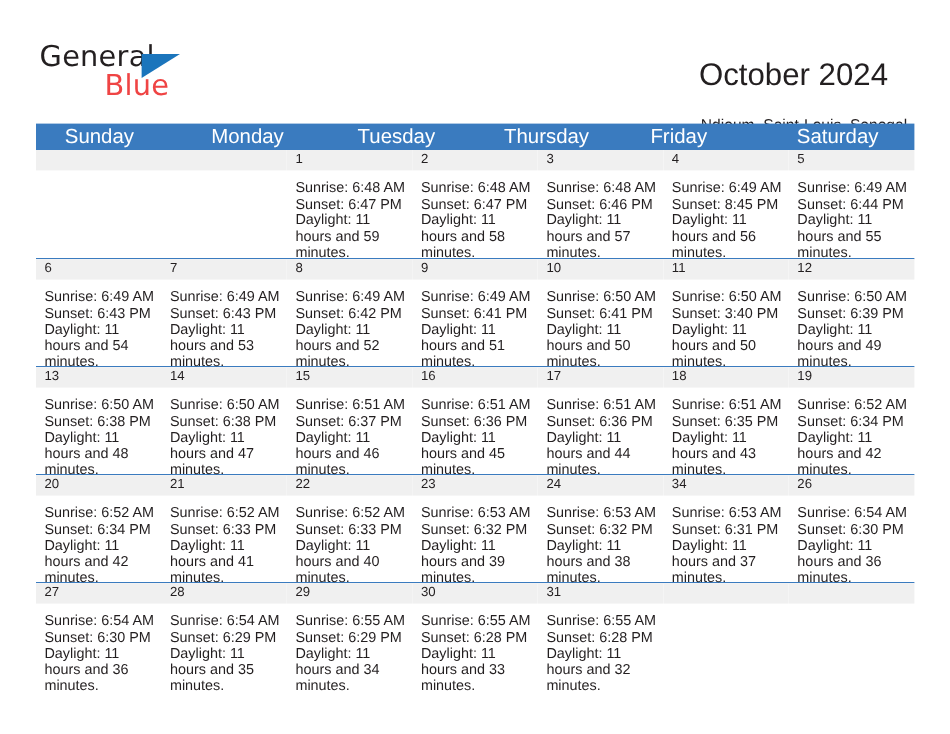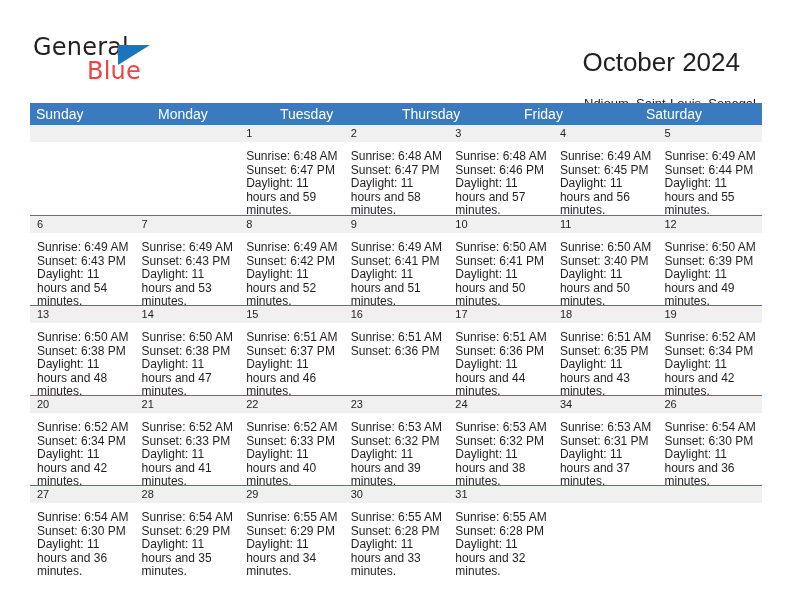--- a/index.html
+++ b/index.html
@@ -97,23 +97,23 @@
   }
   .weekday-row {
     display: flex;
     width: 732px;
     height: 22px;
     background: #3a7bbf;
   }
   .weekday-cell {
     flex: 1 1 0;
     color: #ffffff;
-    font-size: 14px;
+    font-size: 17px;
     line-height: 22px;
-    padding-left: 6px;
+    padding-left: 24px;
     box-sizing: border-box;
     white-space: nowrap;
   }
 
   .week-row {
     display: flex;
     width: 732px;
     height: 90px;
     border-top: 1px solid #3a7bbf;
     box-sizing: border-box;
@@ -213,21 +213,21 @@
             <div class="day-info">
               <div>Sunrise: 6:48 AM</div>
               <div>Sunset: 6:46 PM</div>
               <div class="dl-wrap">Daylight: 11 hours and 57 minutes.</div>
             </div>
           </div>
           <div class="day-cell">
             <div class="daynum-band">4</div>
             <div class="day-info">
               <div>Sunrise: 6:49 AM</div>
-              <div>Sunset: 6:45 PM</div>
+              <div>Sunset: 8:45 PM</div>
               <div class="dl-wrap">Daylight: 11 hours and 56 minutes.</div>
             </div>
           </div>
           <div class="day-cell">
             <div class="daynum-band">5</div>
             <div class="day-info">
               <div>Sunrise: 6:49 AM</div>
               <div>Sunset: 6:44 PM</div>
               <div class="dl-wrap">Daylight: 11 hours and 55 minutes.</div>
             </div>
@@ -314,20 +314,21 @@
               <div>Sunrise: 6:51 AM</div>
               <div>Sunset: 6:37 PM</div>
               <div class="dl-wrap">Daylight: 11 hours and 46 minutes.</div>
             </div>
           </div>
           <div class="day-cell">
             <div class="daynum-band">16</div>
             <div class="day-info">
               <div>Sunrise: 6:51 AM</div>
               <div>Sunset: 6:36 PM</div>
+              <div class="dl-wrap">Daylight: 11 hours and 45 minutes.</div>
             </div>
           </div>
           <div class="day-cell">
             <div class="daynum-band">17</div>
             <div class="day-info">
               <div>Sunrise: 6:51 AM</div>
               <div>Sunset: 6:36 PM</div>
               <div class="dl-wrap">Daylight: 11 hours and 44 minutes.</div>
             </div>
           </div>

